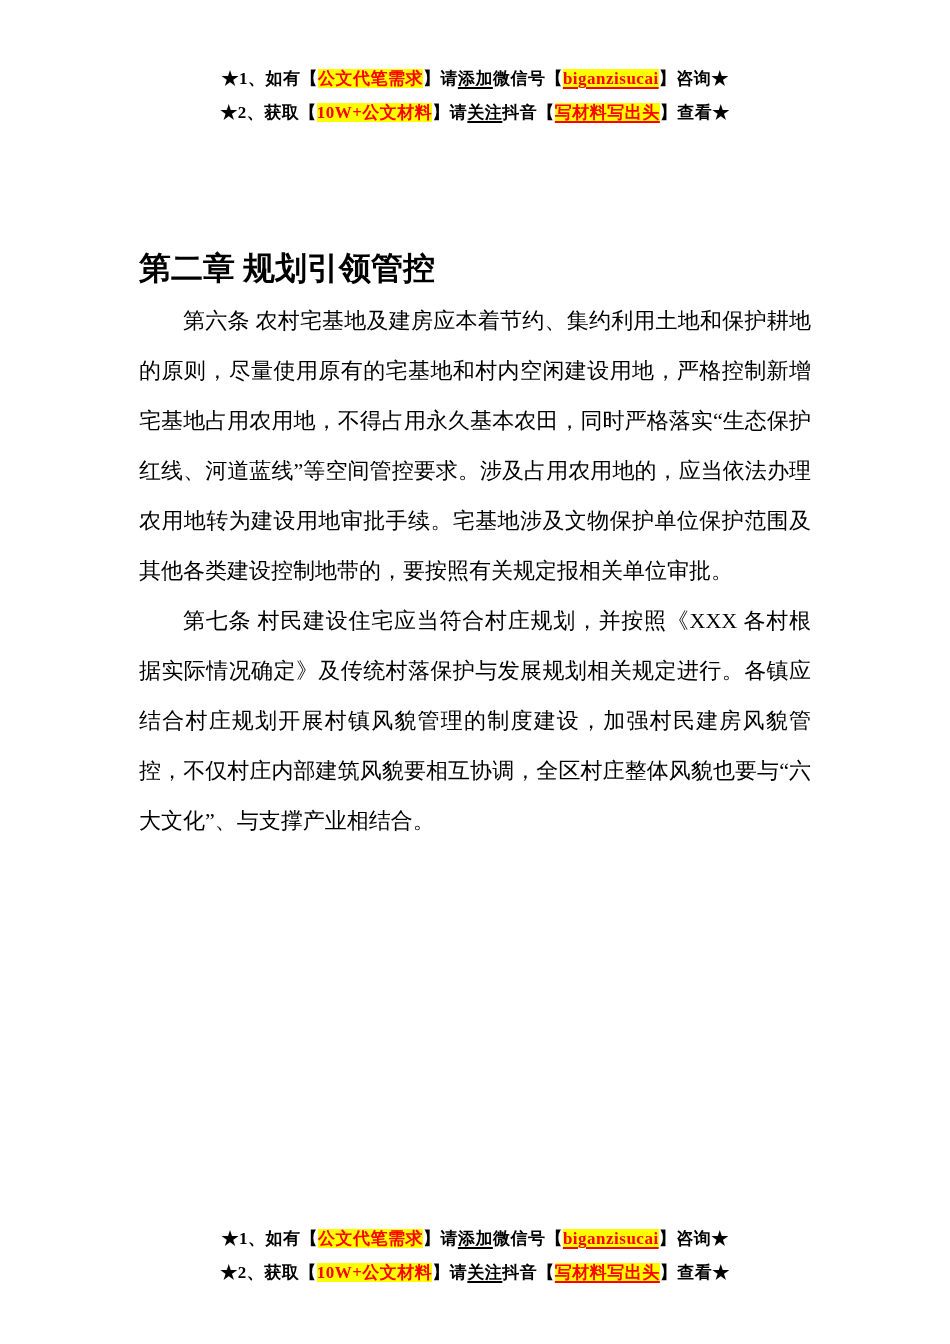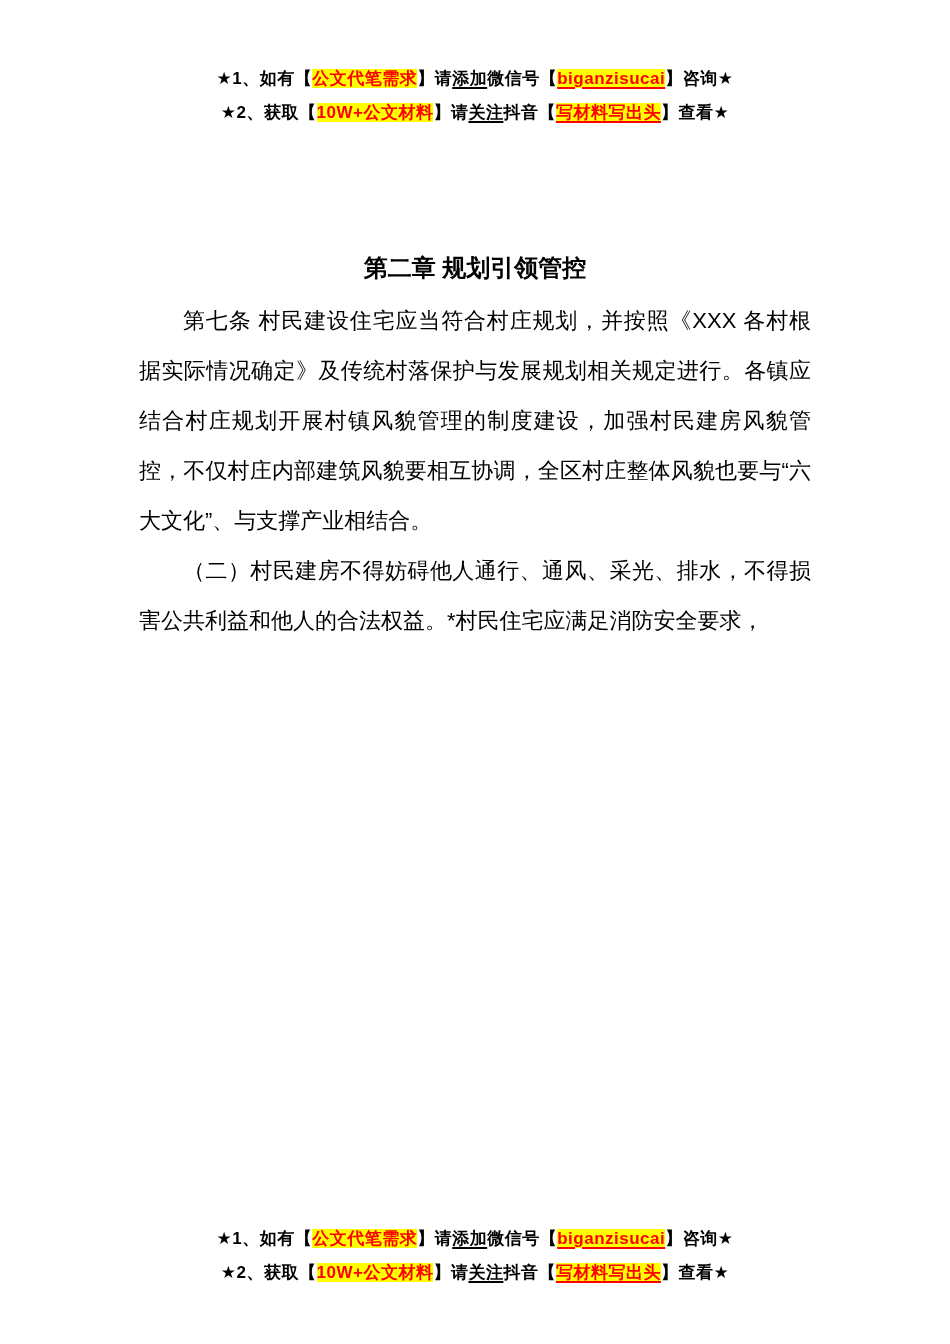--- a/index.html
+++ b/index.html
@@ -1,21 +1,21 @@
 <!DOCTYPE html>
 <html style="--hl: #ffff00; --red: #ff0000; --ink: #000000; --paper: #ffffff;"><head>
 <meta charset="utf-8">
 <style>
   :root {
     --hl: #ffff00;
     --red: #ff0000;
     --ink: #000000;
     --paper: #ffffff;
   }
-  * { margin: 0; padding: 0; box-sizing: border-box; }
+  * { margin: 0; padding: 0; box-sizing: border-box; font-family: Liberation Serif, serif; }
   html, body { width: 950px; }
   body {
     height: 1344px;
     background: var(--paper);
     color: var(--ink);
     font-family: "Liberation Sans", "DejaVu Sans", sans-serif;
     display: flex;
     flex-direction: column;
     overflow: hidden;
   }
@@ -47,22 +47,22 @@
     text-decoration-thickness: 2px;
     text-underline-offset: 3px;
   }
   
   .doc {
     width: 672px;
     margin: 0 auto;
   }
   .chapter-title {
     margin-top: 120px;
-    text-align: center;
-    font-size: 24px;
+    text-align: left;
+    font-size: 32px;
     line-height: 36px;
     font-weight: bold;
   }
   .doc-paragraphs { margin-top: 10px; }
   .para {
     font-size: 22px;
     line-height: 50px;
     text-align: justify;
     text-indent: 2em;
     color: var(--ink);
@@ -72,21 +72,21 @@
 <body>
 
 <div class="banner banner-header">
     <div class="banner-line"><span class="seg-plain">★1、如有【</span><span class="seg-highlight">公文代笔需求</span><span class="seg-plain">】请</span><span class="seg-underline">添加</span><span class="seg-plain">微信号【</span><span class="seg-highlight-underline">biganzisucai</span><span class="seg-plain">】咨询★</span></div>
     <div class="banner-line"><span class="seg-plain">★2、获取【</span><span class="seg-highlight">10W+公文材料</span><span class="seg-plain">】请</span><span class="seg-underline">关注</span><span class="seg-plain">抖音【</span><span class="seg-highlight-underline">写材料写出头</span><span class="seg-plain">】查看★</span></div>
   </div>
 
 <div class="doc">
   <h1 class="chapter-title">第二章 规划引领管控</h1>
   <div class="doc-paragraphs">
+      <p class="para">第六条 农村宅基地及建房应本着节约、集约利用土地和保护耕地的原则，尽量使用原有的宅基地和村内空闲建设用地，严格控制新增宅基地占用农用地，不得占用永久基本农田，同时严格落实“生态保护红线、河道蓝线”等空间管控要求。涉及占用农用地的，应当依法办理农用地转为建设用地审批手续。宅基地涉及文物保护单位保护范围及其他各类建设控制地带的，要按照有关规定报相关单位审批。</p>
       <p class="para">第七条 村民建设住宅应当符合村庄规划，并按照《XXX 各村根据实际情况确定》及传统村落保护与发展规划相关规定进行。各镇应结合村庄规划开展村镇风貌管理的制度建设，加强村民建房风貌管控，不仅村庄内部建筑风貌要相互协调，全区村庄整体风貌也要与“六大文化”、与支撑产业相结合。</p>
-      <p class="para">（二）村民建房不得妨碍他人通行、通风、采光、排水，不得损害公共利益和他人的合法权益。*村民住宅应满足消防安全要求，</p>
     </div>
 </div>
 
 <div class="banner banner-footer">
     <div class="banner-line"><span class="seg-plain">★1、如有【</span><span class="seg-highlight">公文代笔需求</span><span class="seg-plain">】请</span><span class="seg-underline">添加</span><span class="seg-plain">微信号【</span><span class="seg-highlight-underline">biganzisucai</span><span class="seg-plain">】咨询★</span></div>
     <div class="banner-line"><span class="seg-plain">★2、获取【</span><span class="seg-highlight">10W+公文材料</span><span class="seg-plain">】请</span><span class="seg-underline">关注</span><span class="seg-plain">抖音【</span><span class="seg-highlight-underline">写材料写出头</span><span class="seg-plain">】查看★</span></div>
   </div>
 
 </body></html>

